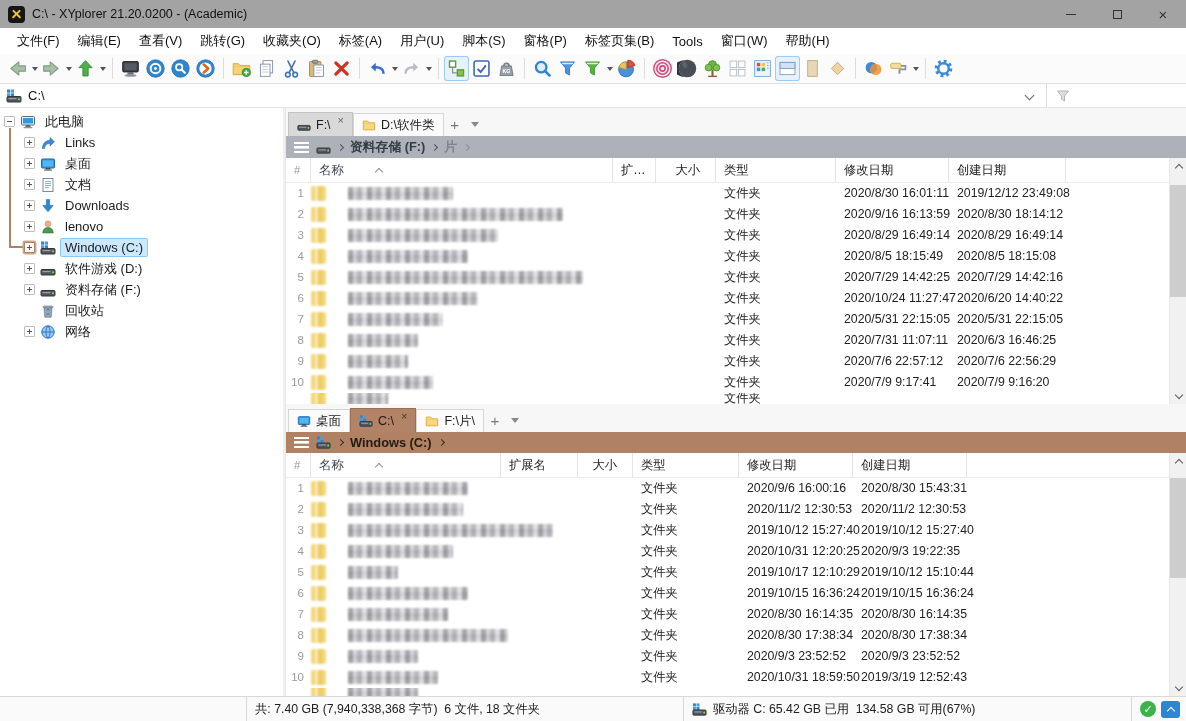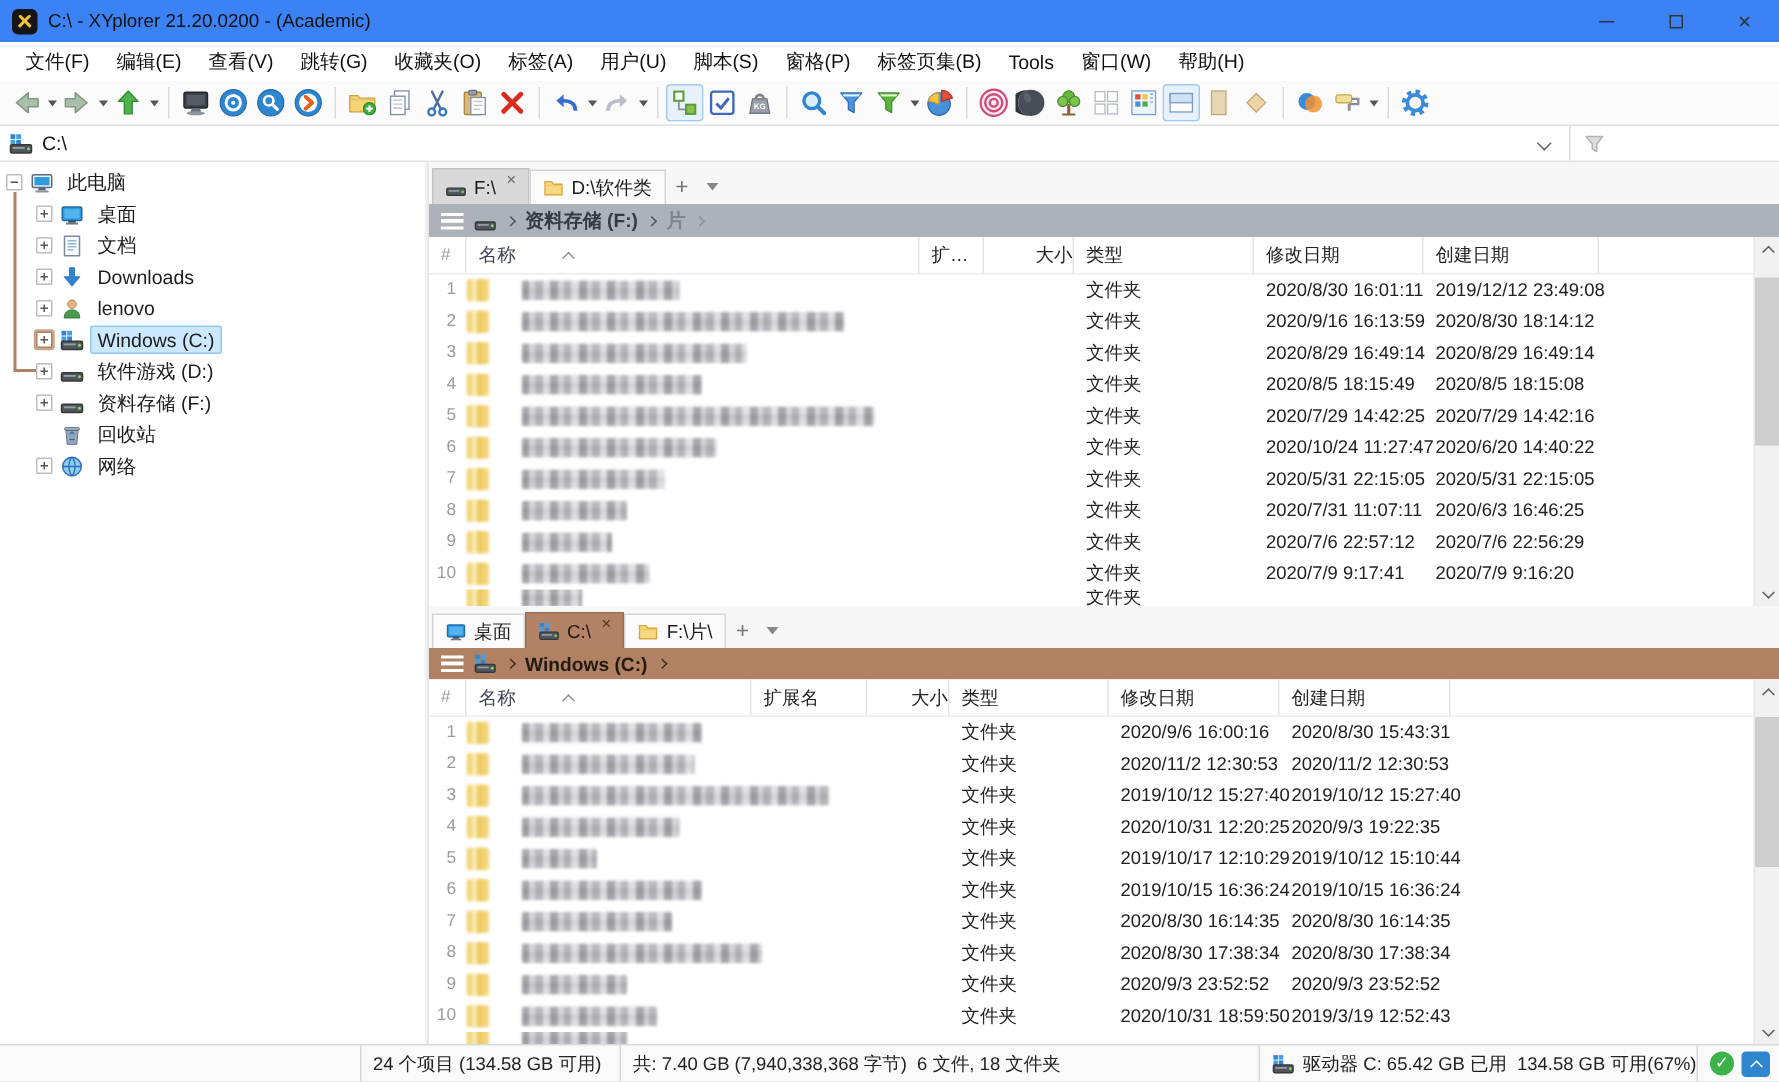--- a/index.html
+++ b/index.html
@@ -1,21 +1,21 @@
 <!DOCTYPE html>
 <html><head>
 <meta charset="utf-8">
 <style>
   *{margin:0;padding:0;box-sizing:border-box;}
   html,body{width:1186px;height:721px;overflow:hidden;}
   body{font-family:"Liberation Sans","DejaVu Sans",sans-serif;font-size:12.5px;color:#1c1c1c;background:#fff;}
   .win{width:1186px;height:721px;display:flex;flex-direction:column;outline:1px solid #9aa0a6;position:relative;background:#fff;}
 
   
-  .titlebar{height:28px;display:flex;align-items:center;background:#3b82f6;flex:none;}
+  .titlebar{height:28px;display:flex;align-items:center;background:#a3a3a3;flex:none;}
   .applogo{width:17px;height:17px;margin:0 7px 0 8px;border-radius:4px;background:#151515;position:relative;flex:none;}
   .applogo::before,.applogo::after{content:"";position:absolute;left:3px;top:7.5px;width:11px;height:2.4px;background:#f2c230;border-radius:1px;}
   .applogo::before{transform:rotate(45deg);} .applogo::after{transform:rotate(-45deg);}
   .apptitle{font-size:12.5px;color:#111;}
   .wincontrols{margin-left:auto;display:flex;height:28px;}
   .wc{width:46px;display:flex;align-items:center;justify-content:center;color:#333;}
   .wc-min span{width:10px;height:1px;background:#333;display:block;}
   .wc-max span{width:9px;height:9px;border:1px solid #333;display:block;}
   .wc-close{font-size:15px;line-height:1;}
 
@@ -92,21 +92,21 @@
   .crumbbar.brown .carrow{border-color:#3f2d1f;}
   .carrow.dim{border-color:#8a9099;}
   .crumb{font-size:12.8px;font-weight:bold;color:#353b44;white-space:nowrap;}
   .crumbbar.brown .crumb{color:#241a12;}
   .crumb.dim{color:#7e848c;font-weight:bold;}
   .crumbwrap{display:flex;align-items:center;gap:7px;}
 
   .pbody{flex:1;position:relative;min-height:0;display:flex;flex-direction:column;background:#fff;}
   .hdr{height:25px;display:flex;align-items:center;border-bottom:1px solid #ececec;background:#fff;color:#3f4652;font-size:12.5px;flex:none;}
   .hcell{height:100%;display:flex;align-items:center;border-right:1px solid #e4e4e4;padding-left:8px;white-space:nowrap;}
-  .hcell.right{justify-content:flex-end;padding-right:0;}
+  .hcell.right{justify-content:flex-end;padding-right:15px;}
   .hcell.nob{border-right:none;}
   .sortcaret{width:6px;height:6px;border-top:1.6px solid #8a8f98;border-right:1.6px solid #8a8f98;transform:rotate(-45deg);margin-left:10px;position:relative;top:2px;}
   .rows{flex:1;overflow:hidden;}
   .frow{height:21px;display:flex;align-items:center;line-height:21px;}
   .frow.partial{overflow:hidden;}
   .pane-top .frow.partial{height:11px;}
   .pane-bottom .frow.partial{height:8px;}
   .c-num{color:#9a9a9a;font-size:11.5px;text-align:right;padding-right:7px;flex:none;}
   .c-name{display:flex;align-items:center;gap:22px;flex:none;white-space:nowrap;}
   .c-ext,.c-size,.c-type,.c-mod,.c-cre{flex:none;white-space:nowrap;font-size:12.3px;color:#222;}
@@ -467,20 +467,29 @@
             <svg viewBox="0 0 16 16">
               <rect x="1.5" y="2.5" width="13" height="8.5" rx="1" fill="#e8f2fb" stroke="#5a6a7a"></rect>
               <rect x="3" y="4" width="10" height="5.5" fill="#2f9ae0"></rect>
               <path d="M6 11 h4 l.8 2 h-5.6 z" fill="#5a6a7a"></path>
               <rect x="3.5" y="13" width="9" height="1.3" rx=".6" fill="#8a97a5"></rect>
             </svg>
           </span>
           <span class="tlabel">此电脑</span>
         </div>
 
+        <div class="trow">
+          <span class="exp plus"></span>
+          <span class="ticon">
+            <svg viewBox="0 0 16 16">
+              <path d="M2.5 13.5 C2.5 8 6 5.5 10 5.3 V2.5 L14.5 6.8 L10 11 V8.3 C7 8.5 4.8 10 4.5 13.5 Z" fill="#3a8bd9" stroke="#2a6aad" stroke-width="0.6"></path>
+            </svg>
+          </span>
+          <span class="tlabel">Links</span>
+        </div>
 
         <div class="trow">
           <span class="exp plus"></span>
           <span class="ticon">
             <svg viewBox="0 0 16 16">
               <rect x="1.5" y="3" width="13" height="9" rx="1" fill="#2f9ae0" stroke="#1f6aa8"></rect>
               <rect x="3" y="4.5" width="10" height="6" fill="#55b5f0"></rect>
               <rect x="5.5" y="12" width="5" height="1.5" fill="#3f4a55"></rect>
               <rect x="4" y="13.5" width="8" height="1.2" fill="#6a7684"></rect>
             </svg>
@@ -1052,21 +1061,20 @@
                 <i></i>
               </span>
           </div>
         </div>
       </div>
     </div>
   </div>
 
   <div class="statusbar">
     <div class="sbsec sb1"></div>
-    <div class="sbsec sb2">24 个项目 (134.58 GB 可用)</div>
     <div class="sbsec sb3">共: 7.40 GB (7,940,338,368 字节)  6 文件, 18 文件夹</div>
     <div class="sbsec sb4" style="border-right:none;">
       <span class="crumbicon"><svg viewBox="0 0 16 16">
             <rect x="1" y="1.5" width="3.2" height="3.2" fill="#2f86d0"></rect>
             <rect x="4.8" y="1.5" width="3.2" height="3.2" fill="#3fa0e8"></rect>
             <rect x="1" y="5.3" width="3.2" height="3.2" fill="#3fa0e8"></rect>
             <rect x="4.8" y="5.3" width="3.2" height="3.2" fill="#2f86d0"></rect>
             <rect x="1" y="8.5" width="14" height="5.5" rx="1" fill="#50565e" stroke="#34383e"></rect>
             <rect x="2.5" y="10" width="8" height="1.2" fill="#9aa0a8"></rect>
             <circle cx="13" cy="11.2" r="1" fill="#86e24a"></circle>

